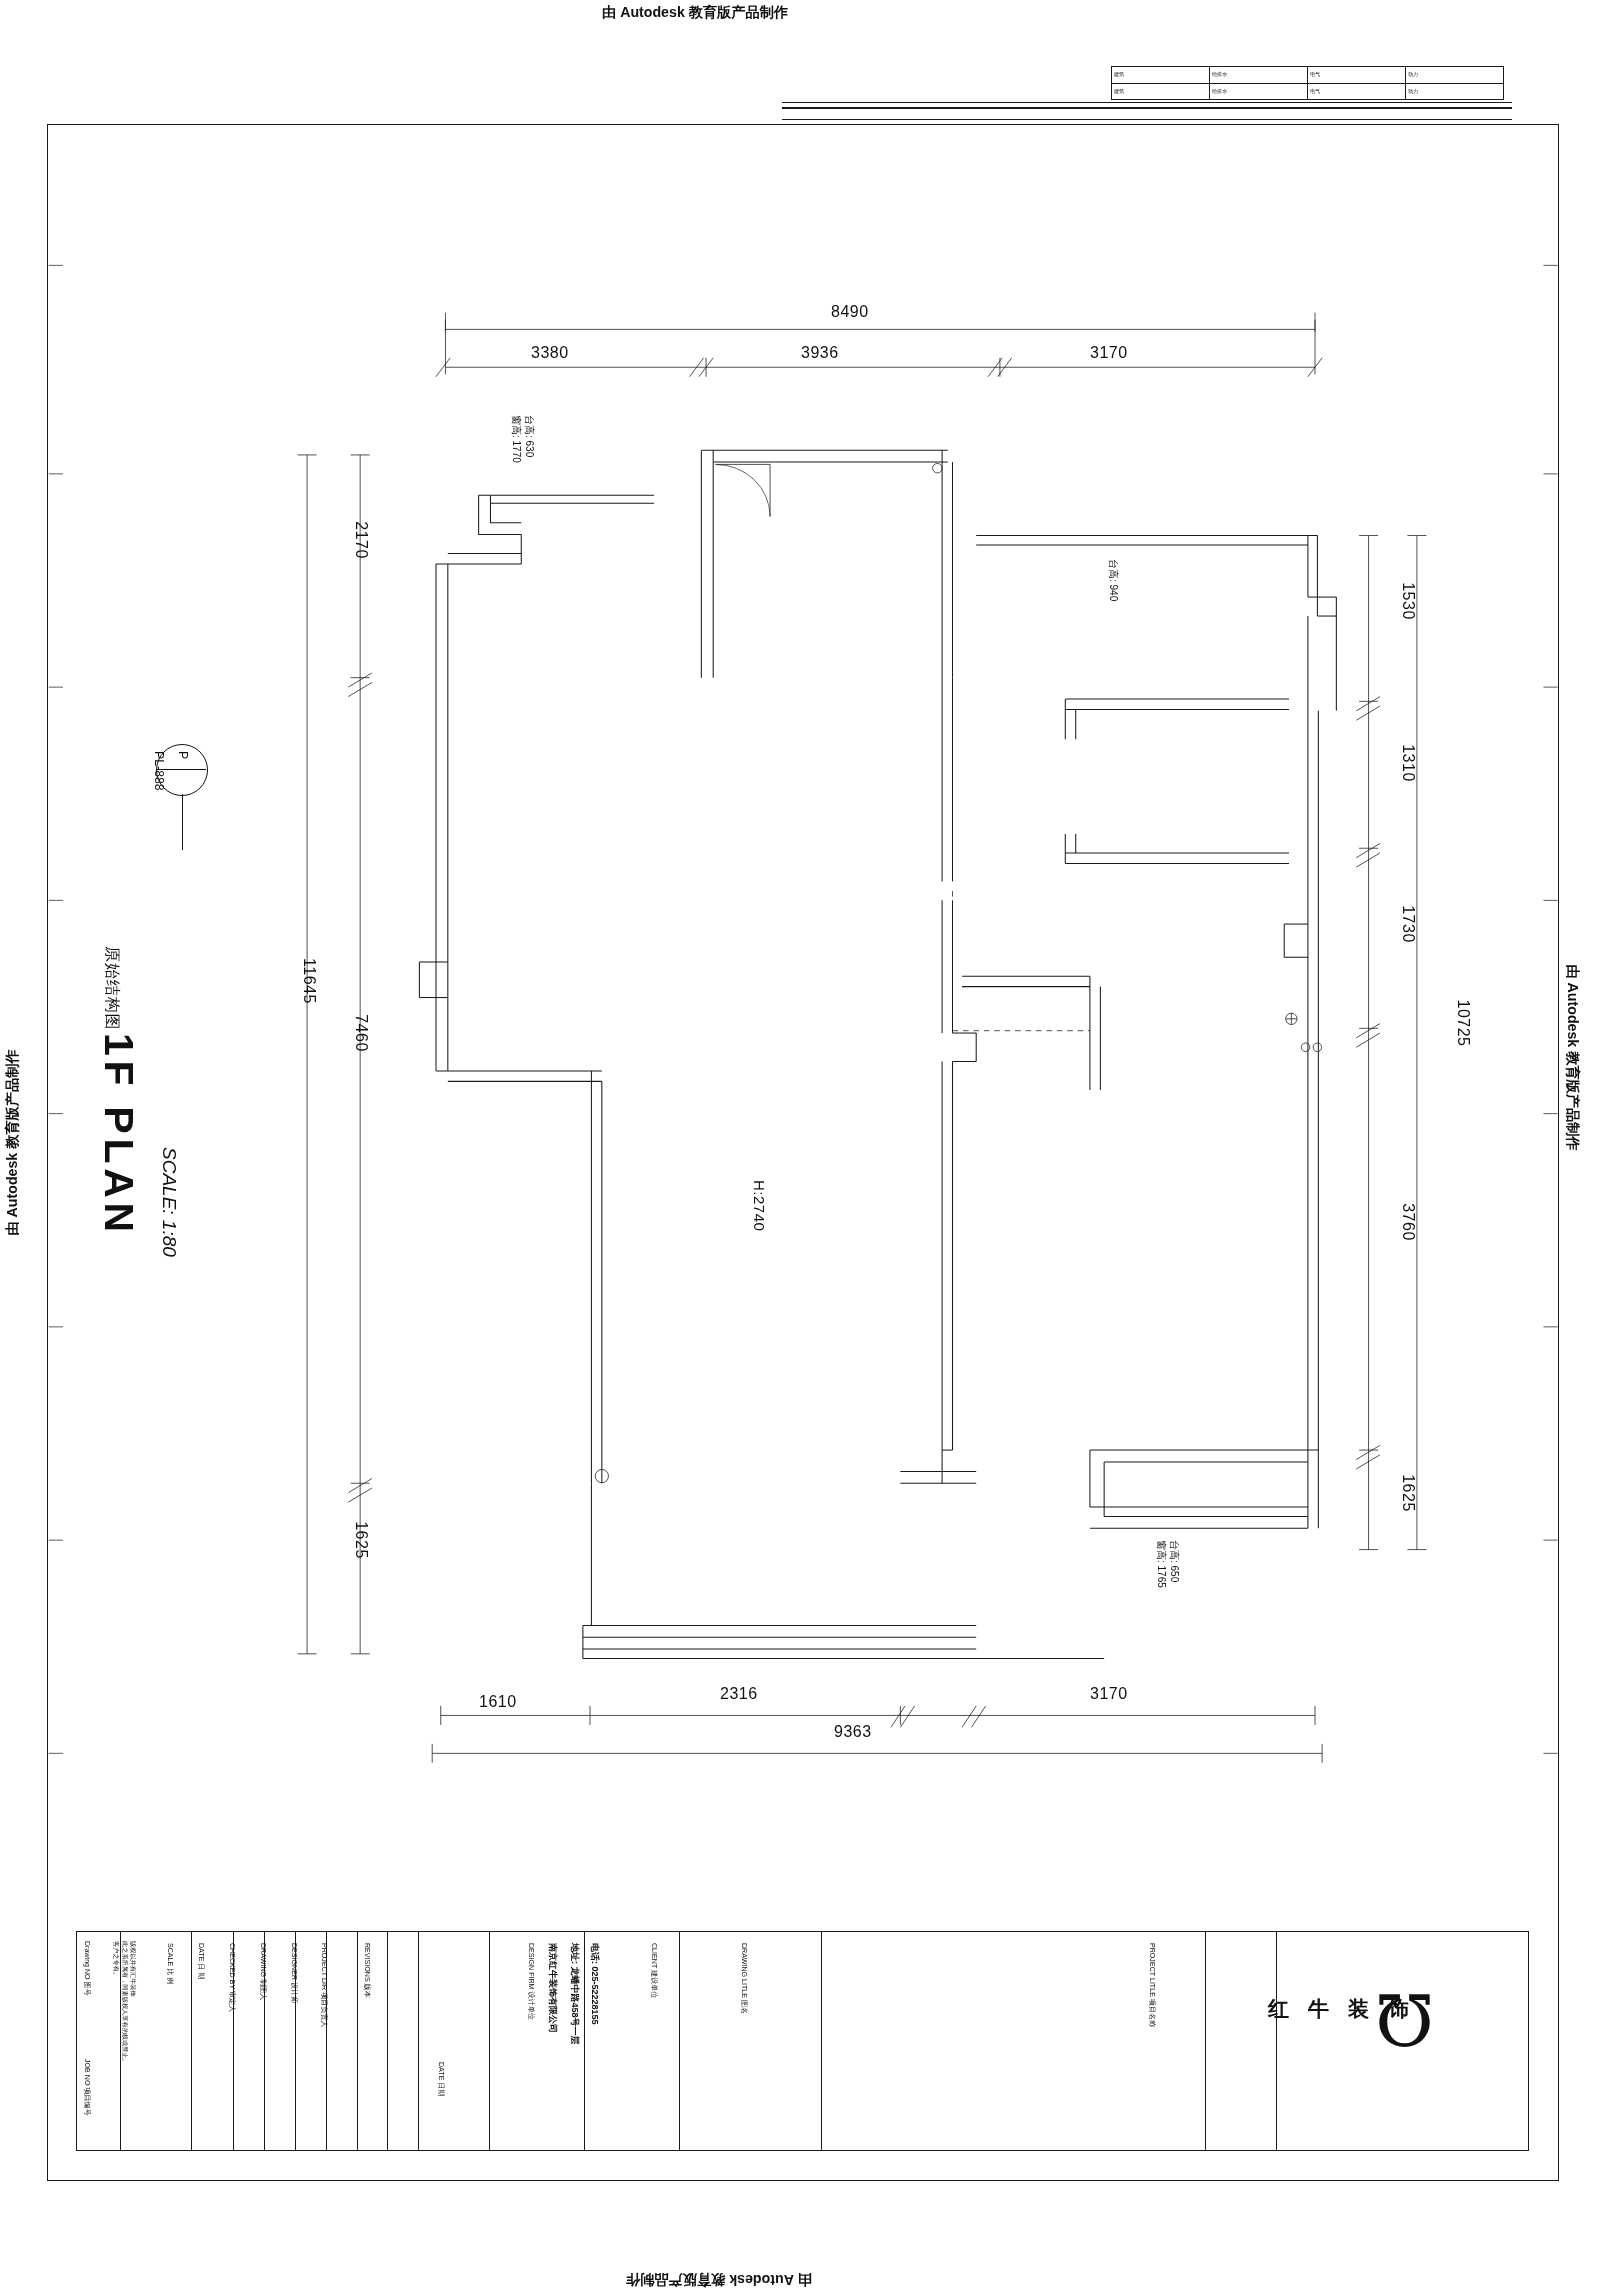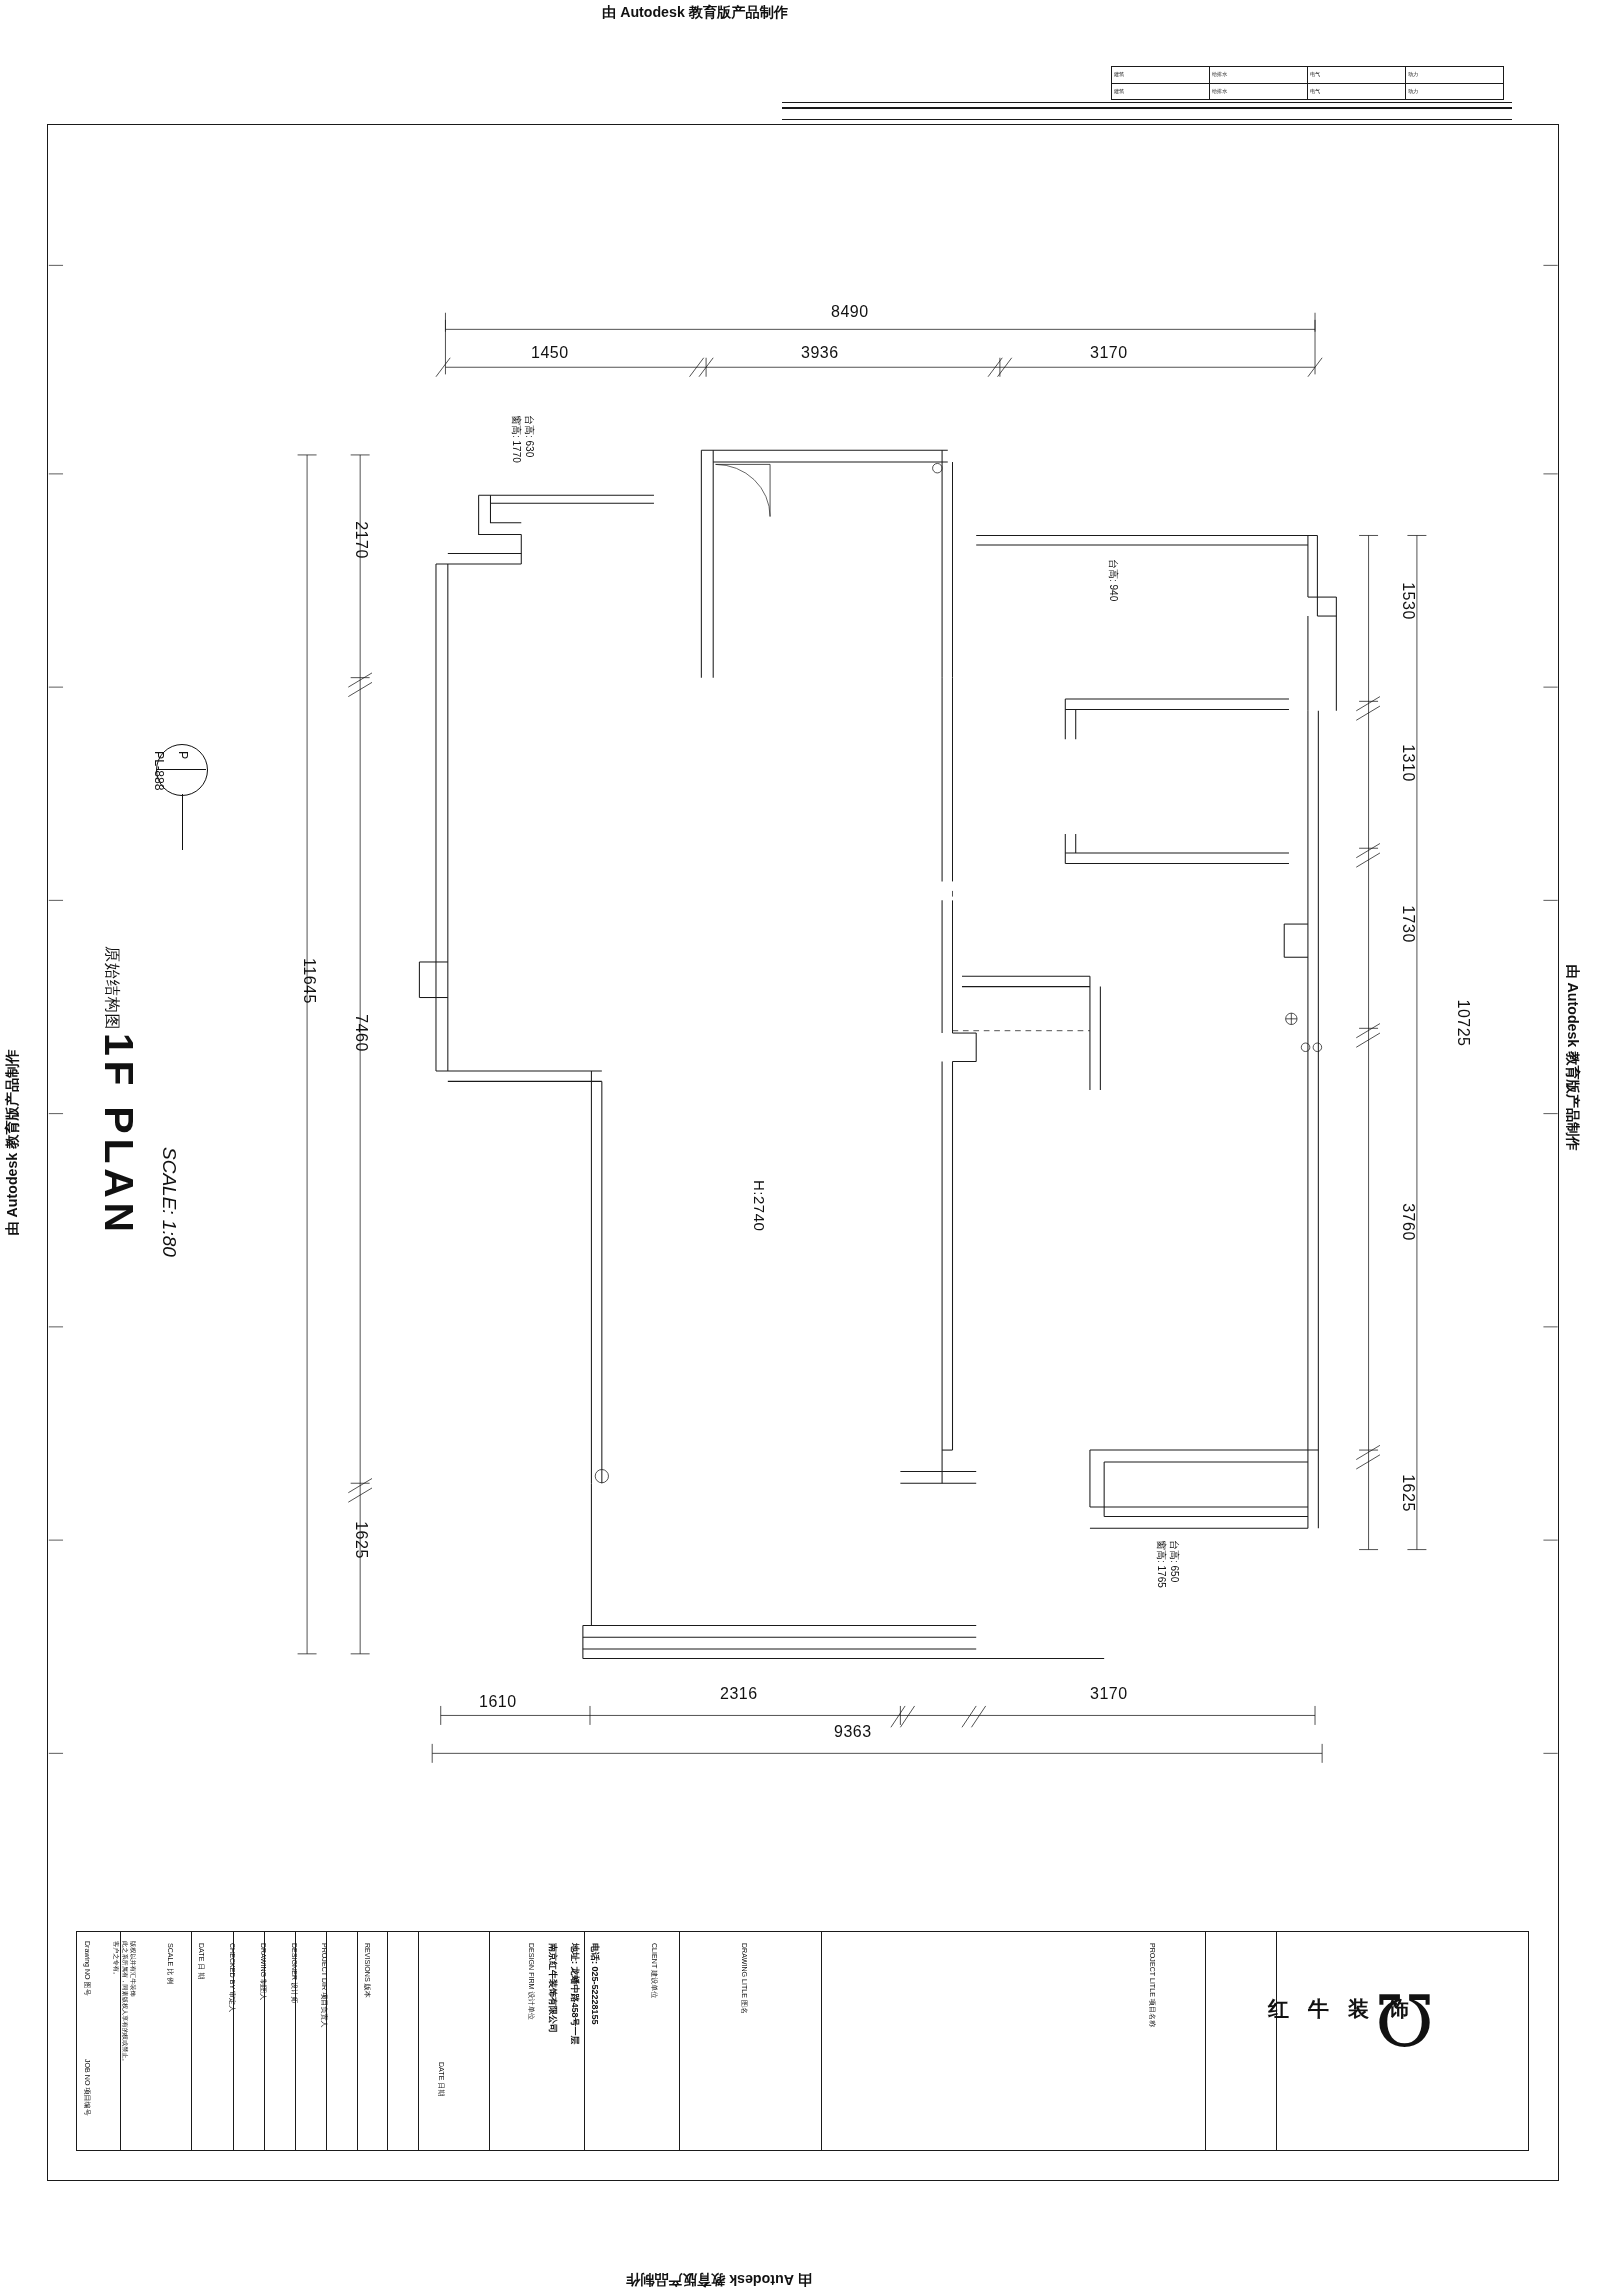--- a/index.html
+++ b/index.html
@@ -285,21 +285,21 @@
         <line x1="2862" y1="3080" x2="2912" y2="3050"></line>
         <line x1="2862" y1="3100" x2="2912" y2="3070"></line>
 
         <line x1="940" y1="660" x2="940" y2="700"></line>
         <line x1="2775" y1="660" x2="2775" y2="700"></line>
       </g>
     </g>
   </svg>
 
   <div class="dim" style="left:831px; top:303px;">8490</div>
-  <div class="dim" style="left:531px; top:344px;">1450</div>
+  <div class="dim" style="left:531px; top:344px;">3380</div>
   <div class="dim" style="left:801px; top:344px;">3936</div>
   <div class="dim" style="left:1090px; top:344px;">3170</div>
 
   <div class="dim" style="left:479px; top:1685px;margin-top:8px;">1610</div>
   <div class="dim" style="left:720px; top:1685px;">2316</div>
   <div class="dim" style="left:1090px; top:1685px;">3170</div>
   <div class="dim" style="left:834px; top:1723px;">9363</div>
 
   <div class="dim v" style="left:286px; top:972px; transform:rotate(90deg);">11645</div>
   <div class="dim v" style="left:342px; top:531px; transform:rotate(90deg);">2170</div>

